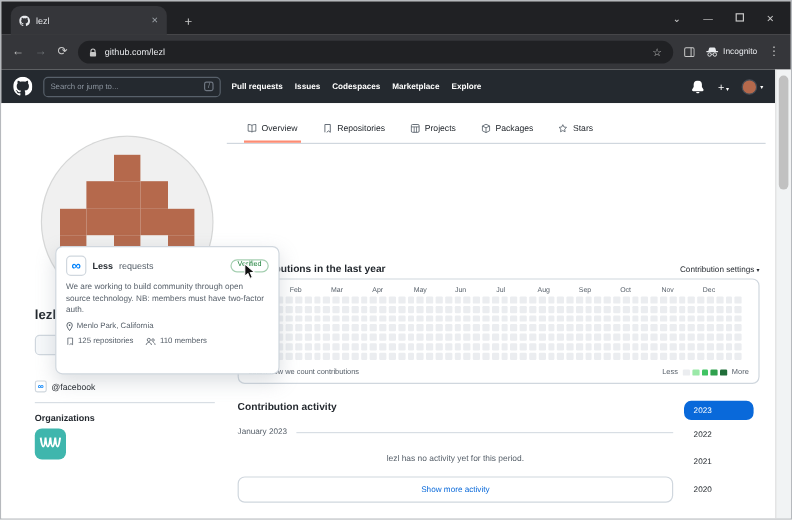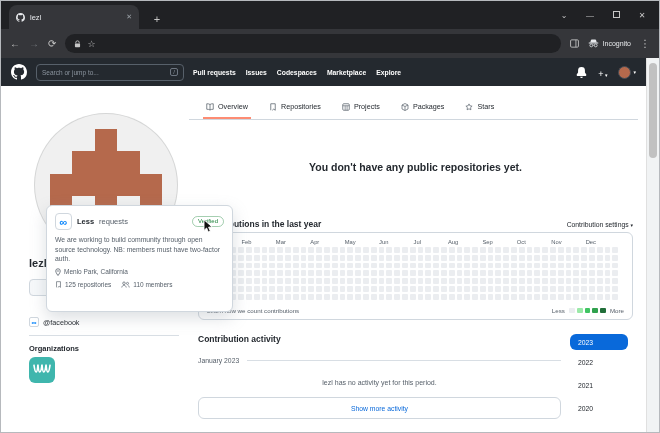--- a/index.html
+++ b/index.html
@@ -122,20 +122,21 @@
 
   <div class="toolbar">
     <span class="nav-ic">←</span>
     <span class="nav-ic dim">→</span>
     <span class="nav-ic">⟳</span>
     <div class="urlbar">
       <svg width="7" height="8" viewBox="0 0 12 14">
           <path fill="none" stroke="#c7c7c7" stroke-width="1.6" d="M3 6V4.5a3 3 0 0 1 6 0V6"></path>
           <rect x="1.5" y="6" width="9" height="6.5" rx="1.2" fill="#c7c7c7"></rect>
         </svg>
+      <span class="url-text">github.com/lezl</span>
       <span class="url-star">☆</span>
     </div>
     <svg width="9" height="9" viewBox="0 0 16 16">
         <rect x="1" y="1.5" width="14" height="13" rx="2" fill="none" stroke="#c7c7c7" stroke-width="1.5"></rect>
         <line x1="10.5" y1="1.5" x2="10.5" y2="14.5" stroke="#c7c7c7" stroke-width="1.5"></line>
       </svg>
     <div class="incog">
       <svg width="11" height="9" viewBox="0 0 20 16">
           <path fill="#e8eaed" d="M4 6l1.4-4.2A1.5 1.5 0 0 1 6.8.8h6.4a1.5 1.5 0 0 1 1.4 1L16 6z"></path>
           <rect x="1" y="6.3" width="18" height="1.6" rx=".8" fill="#e8eaed"></rect>
@@ -288,21 +289,20 @@
       </div>
       <div class="cursor">
         <svg width="11" height="14" viewBox="0 0 11 14">
             <path d="M1 .8v10.6l2.6-2.4 1.7 4 2-.9-1.7-3.9 3.5-.3z" fill="#111" stroke="#fff" stroke-width=".9"></path>
           </svg>
       </div>
     </div>
 
     <div class="main-col">
 
-      <div class="empty-msg">You don't have any public repositories yet.</div>
 
       <div class="contrib-head">
         <span class="sec-title">0 contributions in the last year</span>
         <span class="contrib-settings"><span>Contribution settings</span> <span class="caret" style="color:#24292f">▾</span></span>
       </div>
 
       <div class="graph-box">
         <div class="months-row">
           <span class="month">Jan</span>
           <span class="month">Feb</span>

